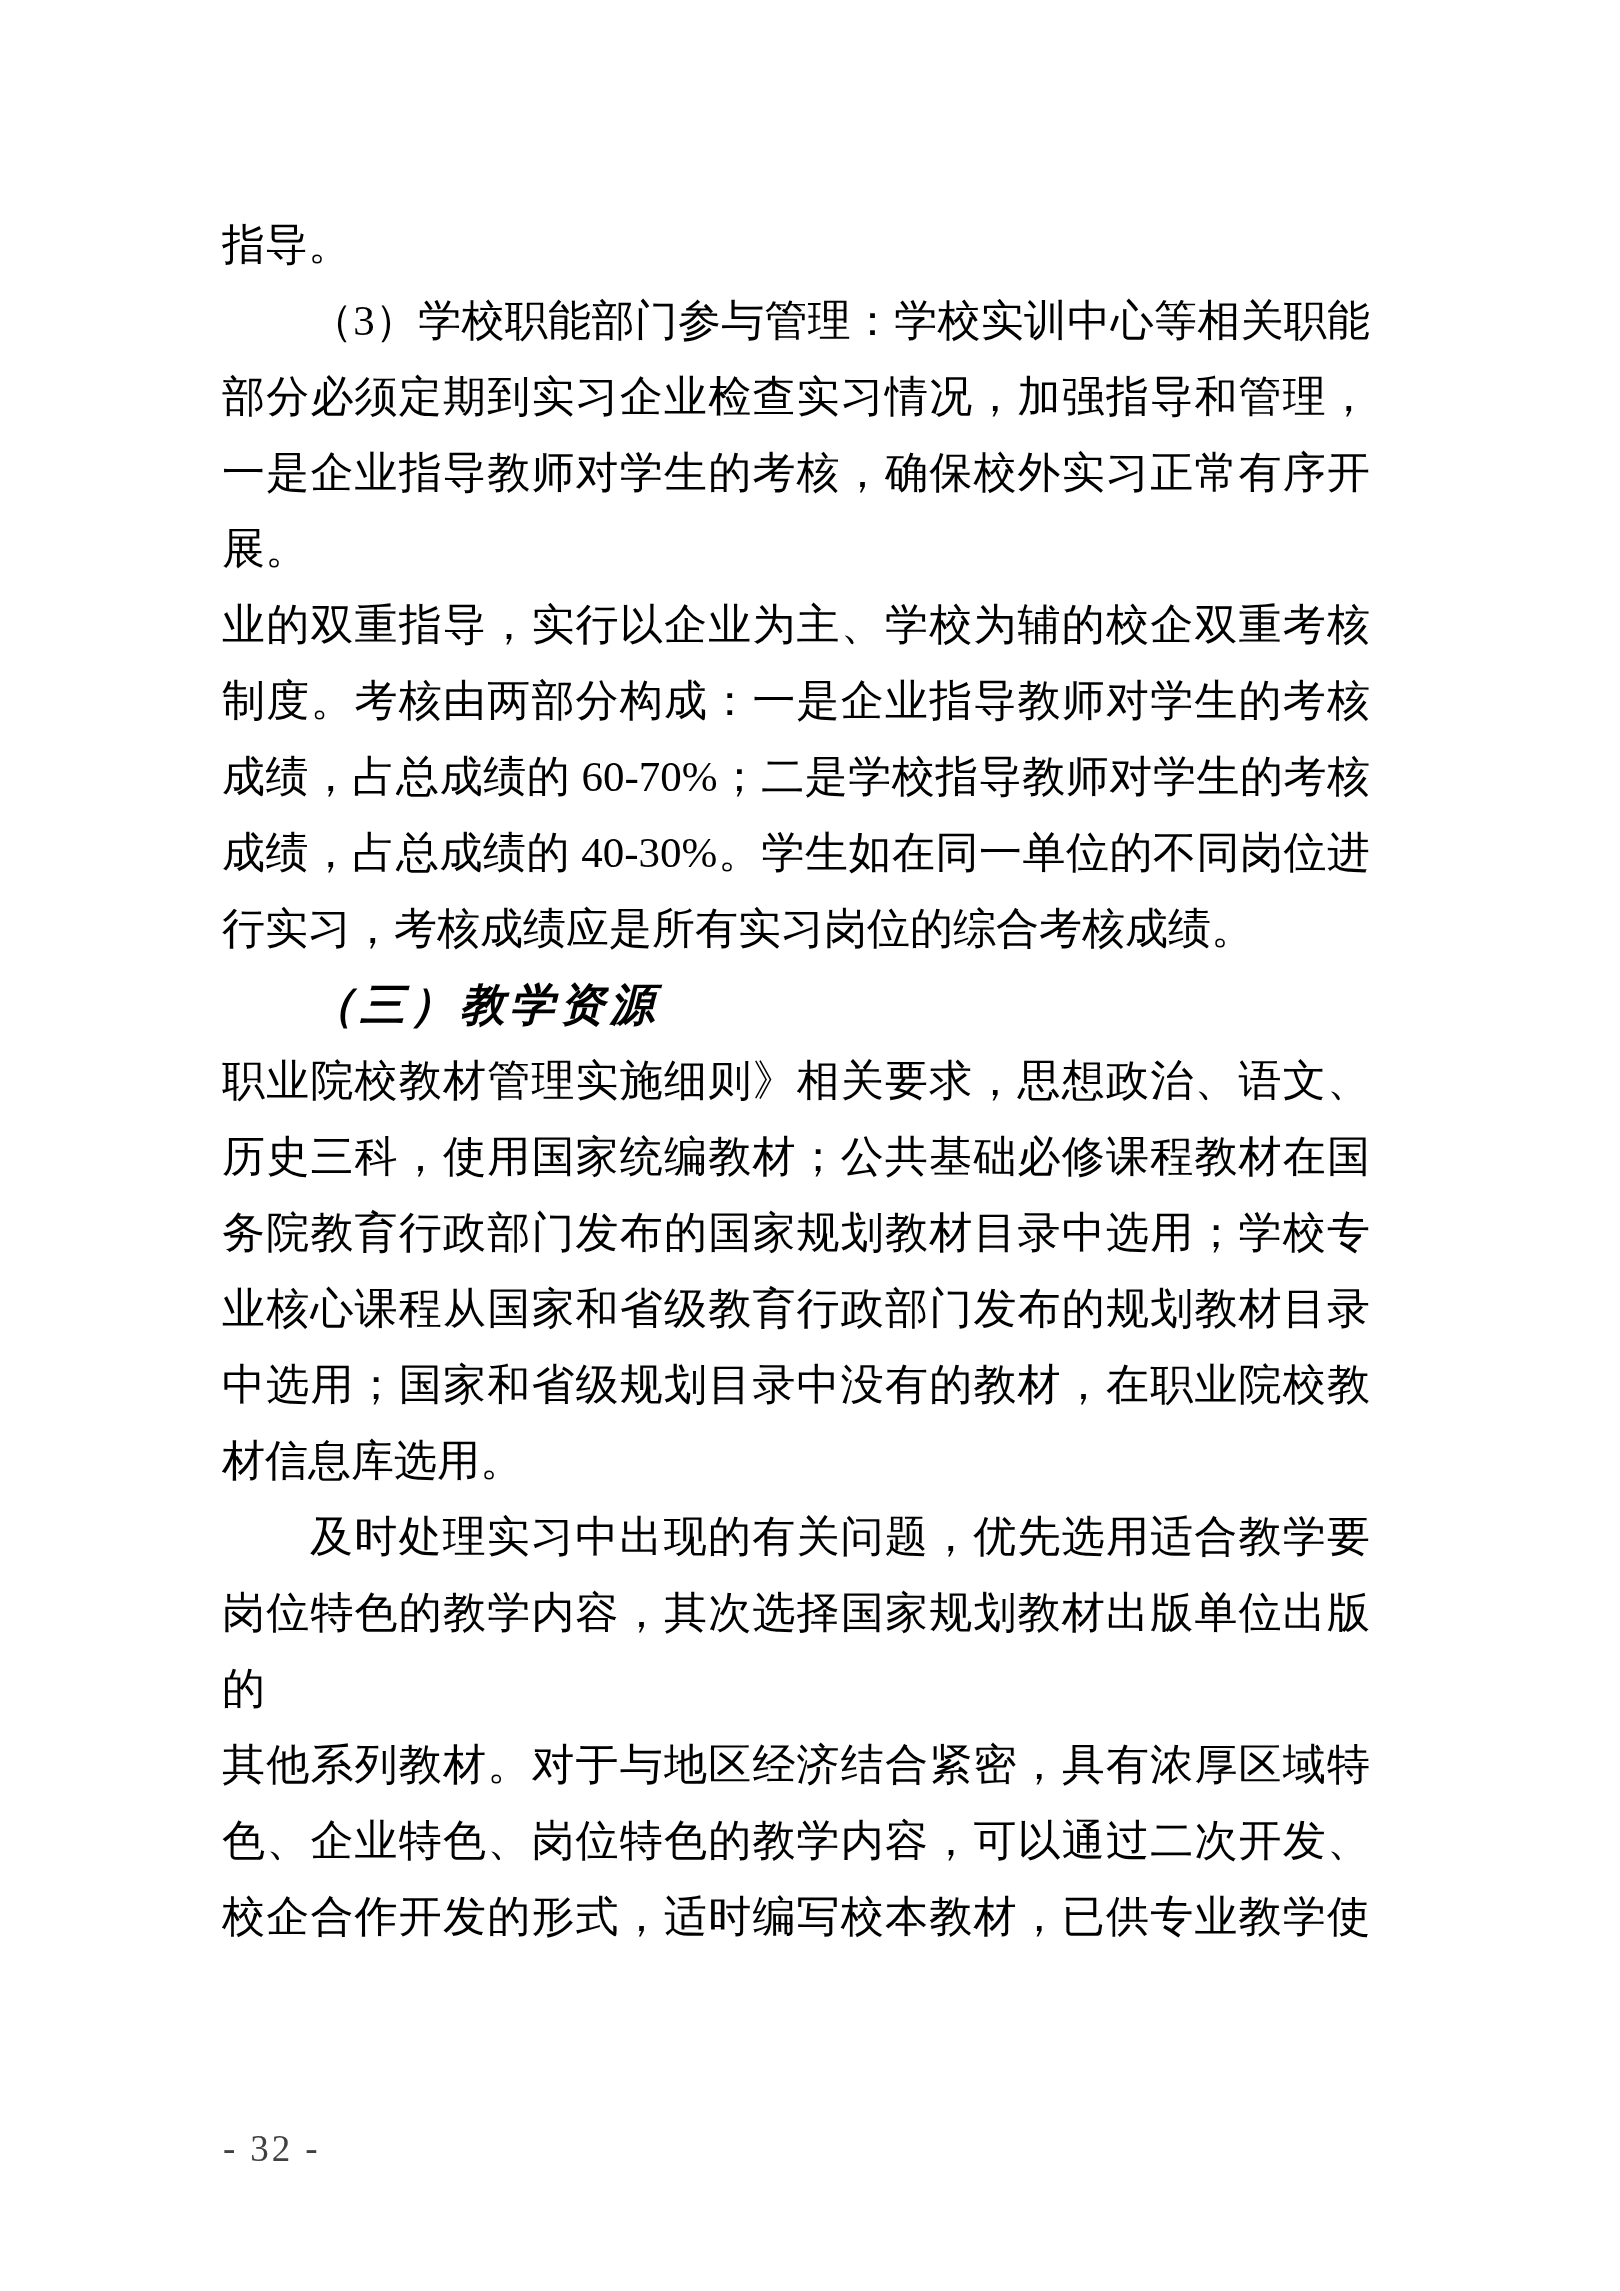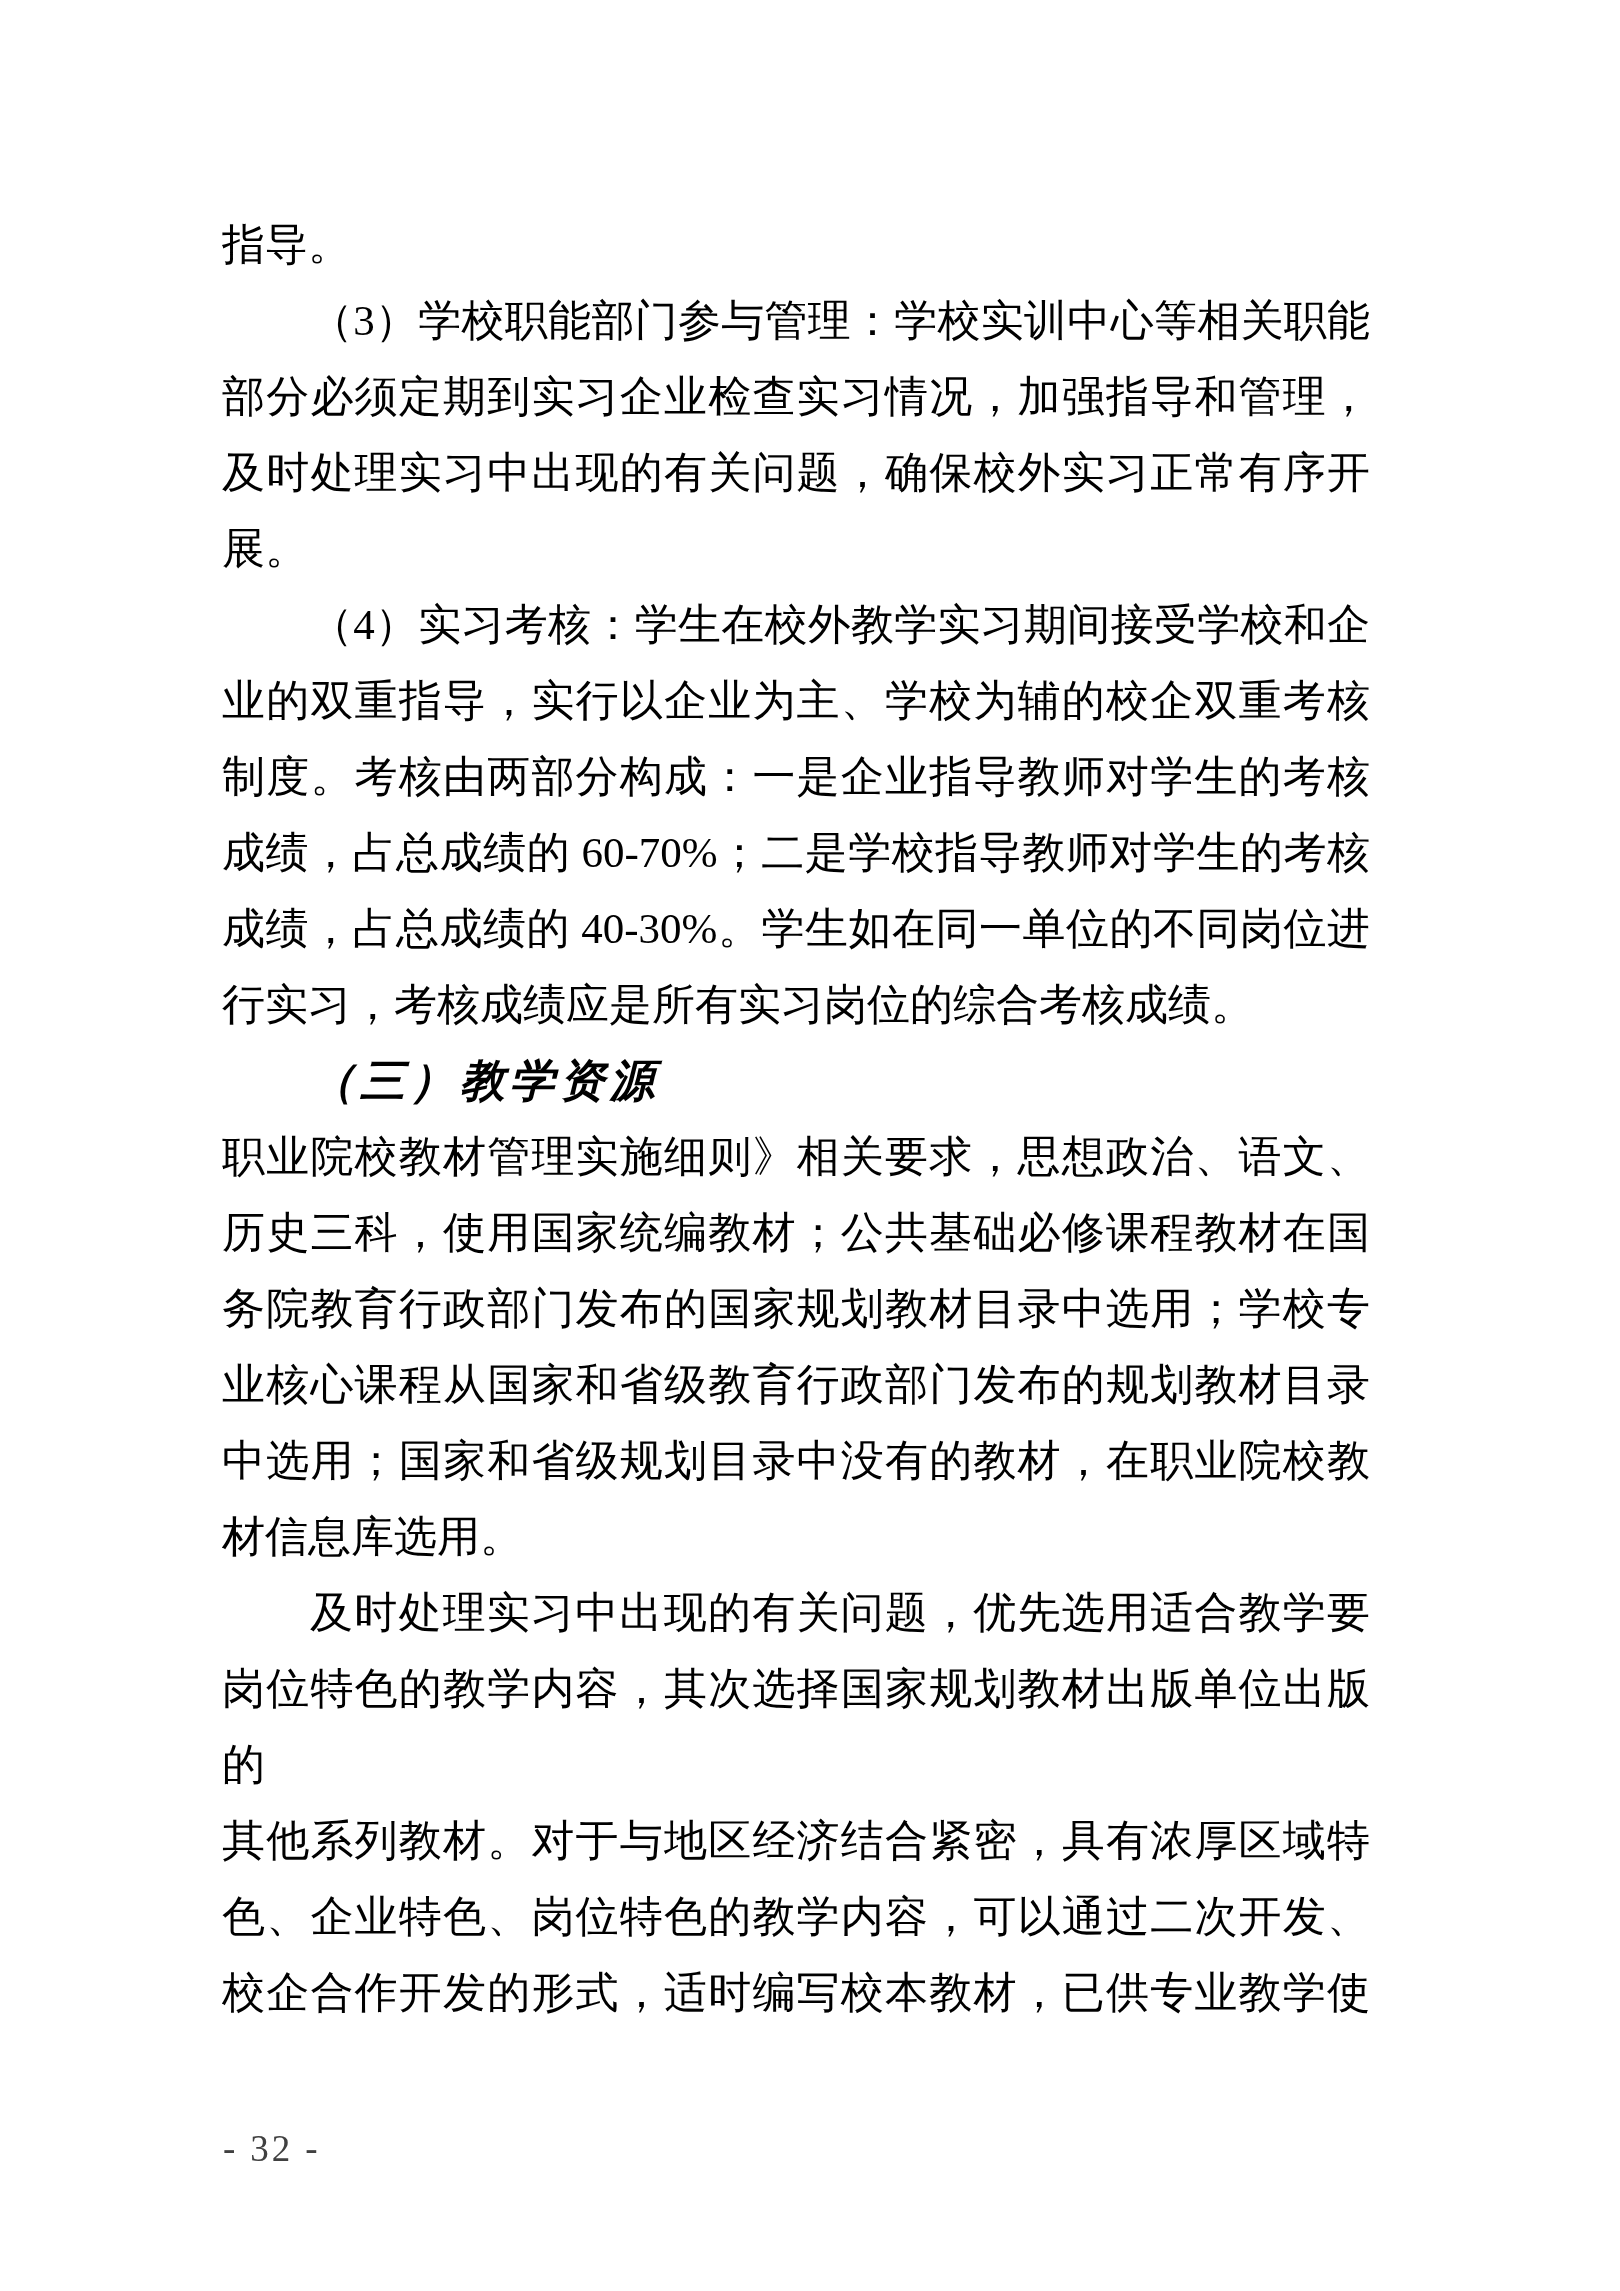--- a/index.html
+++ b/index.html
@@ -58,23 +58,22 @@
   }
 </style>
 </head>
 <body>
 
 <div class="page">
   <div class="text-block">
       <div class="line">指导。</div>
       <div class="line fill indent">（3）学校职能部门参与管理：学校实训中心等相关职能</div>
       <div class="line fill">部分必须定期到实习企业检查实习情况，加强指导和管理，</div>
-      <div class="line fill">及时处理实习中出现的有关问题，确保校外实习正常有序开</div>
+      <div class="line fill">一是企业指导教师对学生的考核，确保校外实习正常有序开</div>
       <div class="line">展。</div>
-      <div class="line fill indent">（4）实习考核：学生在校外教学实习期间接受学校和企</div>
       <div class="line fill">业的双重指导，实行以企业为主、学校为辅的校企双重考核</div>
       <div class="line fill">制度。考核由两部分构成：一是企业指导教师对学生的考核</div>
       <div class="line fill">成绩，占总成绩的 60-70%；二是学校指导教师对学生的考核</div>
       <div class="line fill">成绩，占总成绩的 40-30%。学生如在同一单位的不同岗位进</div>
       <div class="line">行实习，考核成绩应是所有实习岗位的综合考核成绩。</div>
       <div class="line indent bold">（三）教学资源</div>
       <div class="line fill">职业院校教材管理实施细则》相关要求，思想政治、语文、</div>
       <div class="line fill">历史三科，使用国家统编教材；公共基础必修课程教材在国</div>
       <div class="line fill">务院教育行政部门发布的国家规划教材目录中选用；学校专</div>
       <div class="line fill">业核心课程从国家和省级教育行政部门发布的规划教材目录</div>

